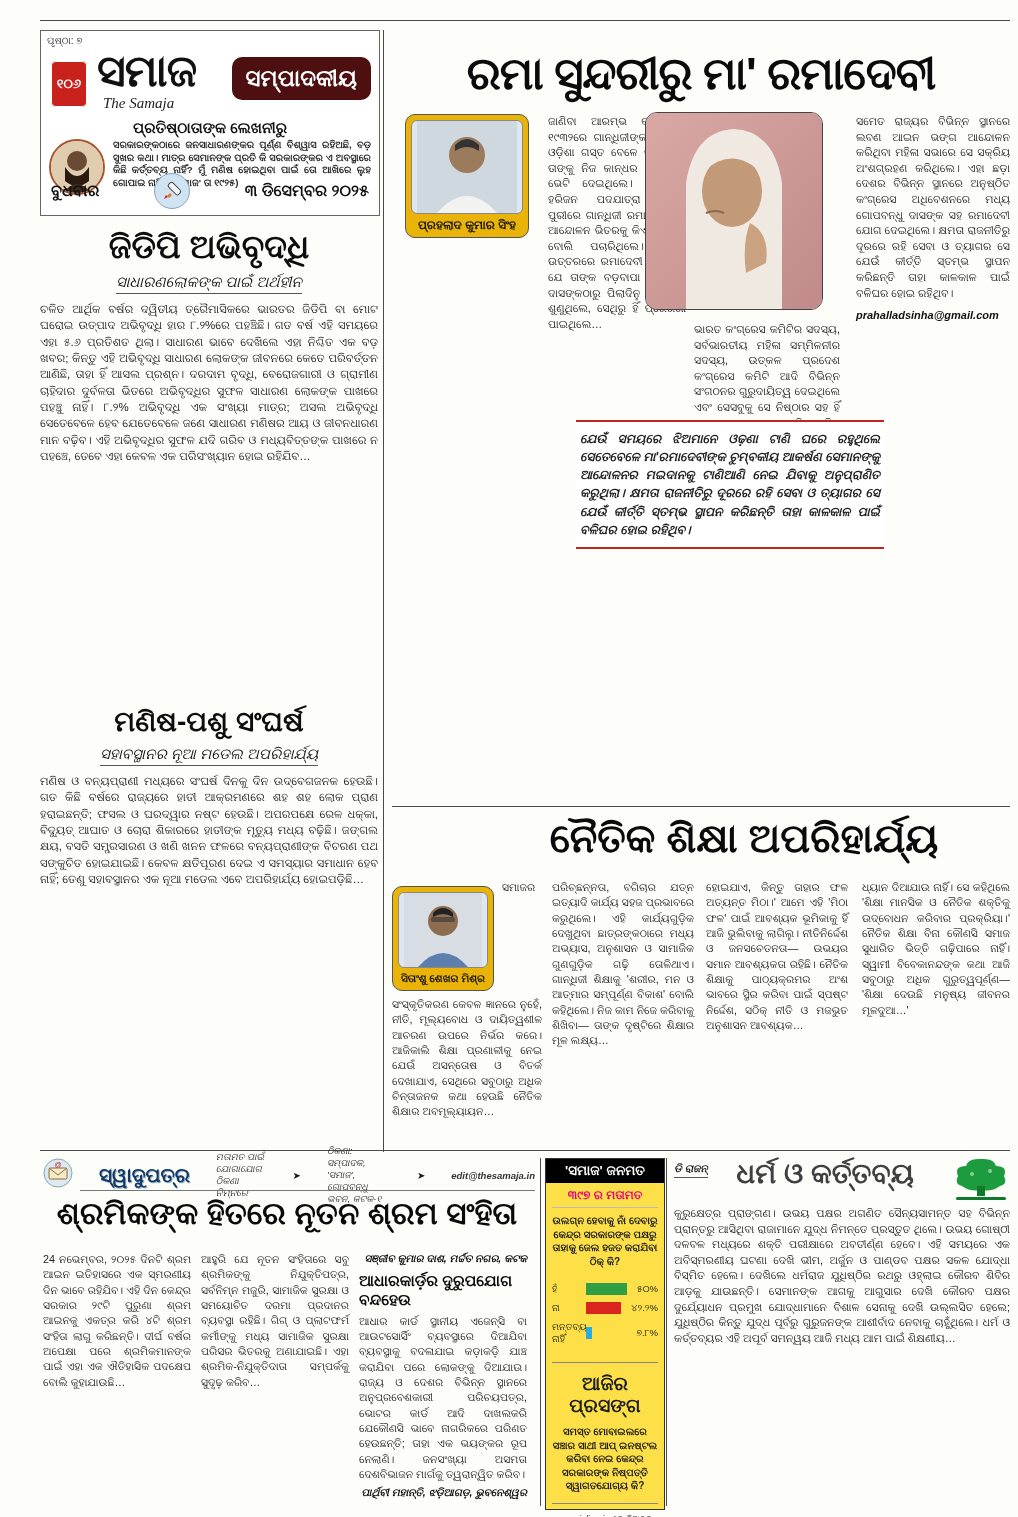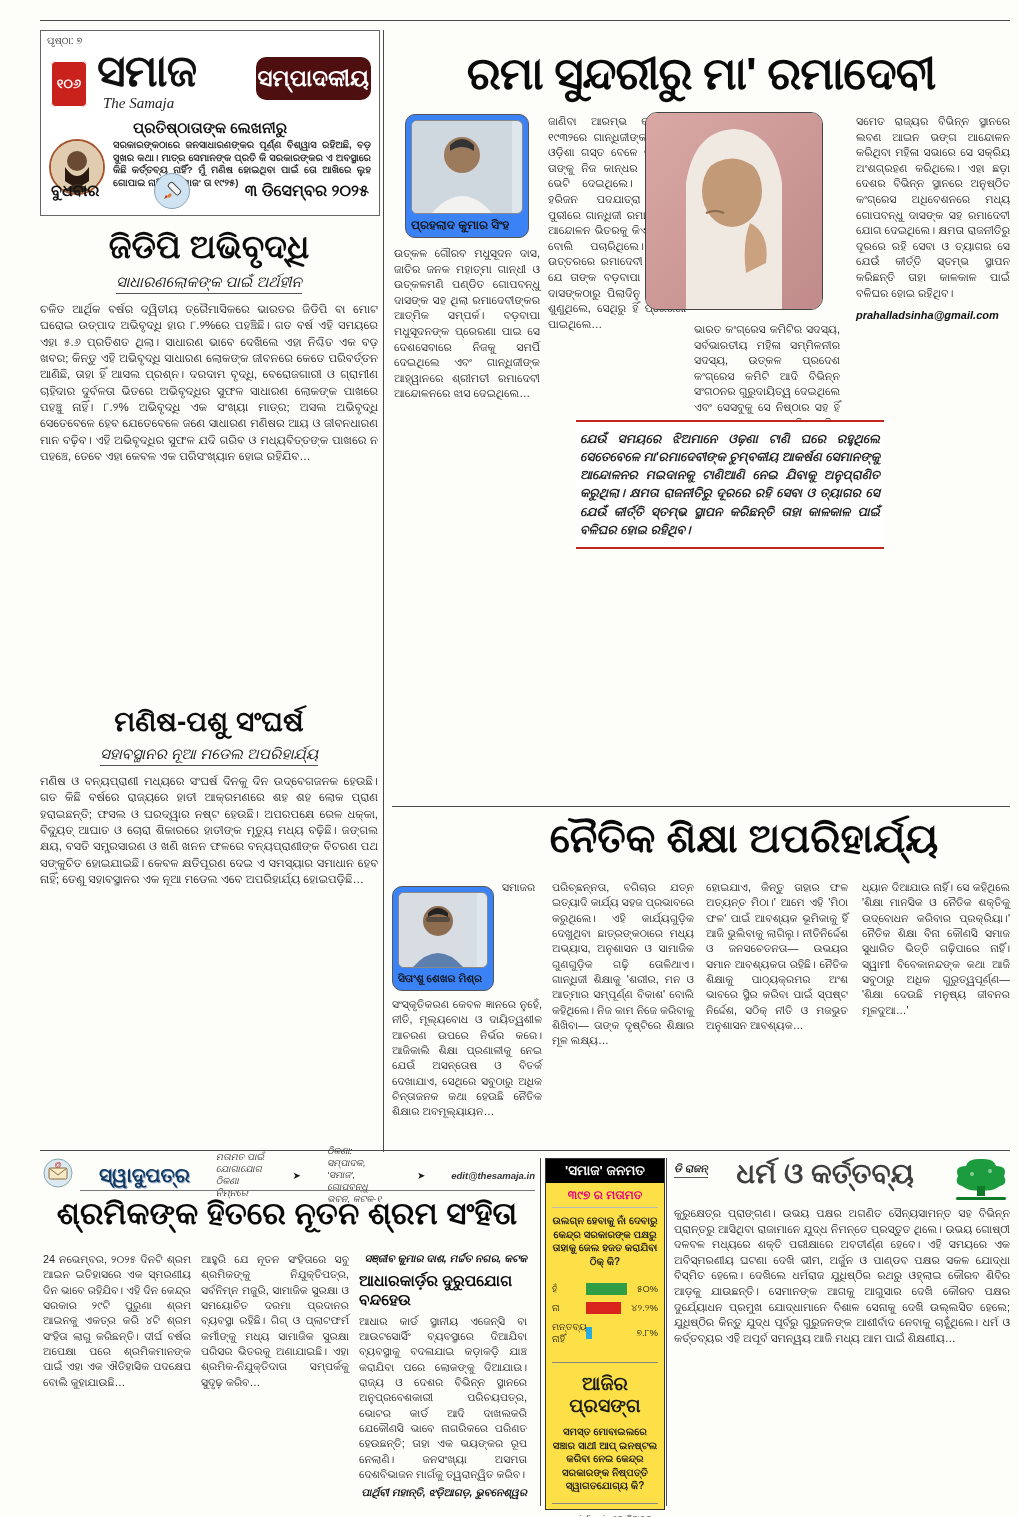--- a/index.html
+++ b/index.html
@@ -9,37 +9,37 @@
   .rule-v{position:absolute;width:1px;background:#4a4a4a;}
   .jtext{font-size:11.5px;line-height:1.42;text-align:justify;color:#222;}
   
   .masthead{position:absolute;left:40px;top:30px;width:338px;height:184px;border:1.5px solid #666;background:#fff;}
   .pageno{position:absolute;left:6px;top:4px;font-size:10px;color:#333;}
   .badge{position:absolute;left:10px;top:30px;width:36px;height:46px;background:#c9211c;border-radius:5px;
          color:#fff;text-align:center;font-weight:bold;font-size:13px;line-height:46px;box-shadow:0 0 0 1px #fff inset;}
   .logo-main{position:absolute;left:56px;top:18px;font-size:44px;font-weight:bold;color:#101010;letter-spacing:-1px;line-height:1;}
   .logo-script{position:absolute;left:62px;top:64px;font-family:"Liberation Serif",serif;font-style:italic;font-size:15px;color:#222;}
   .section-banner{position:absolute;right:8px;top:26px;background:#4d0f0f;color:#fff;border-radius:10px;
-         padding:8px 2px;font-size:23px;font-weight:bold;}
+         padding:8px 14px;font-size:23px;font-weight:bold;}
   .founder-head{position:absolute;left:0;top:88px;width:100%;text-align:center;font-weight:bold;font-size:15px;color:#111;}
   .founder-row{position:absolute;left:8px;top:108px;width:322px;display:flex;gap:8px;align-items:flex-start;}
   .founder-pic{flex:0 0 52px;height:52px;border-radius:50%;border:2.5px solid #a8552f;background:#e4d2b8;overflow:hidden;}
   .founder-quote{font-size:9.8px;line-height:1.3;text-align:justify;color:#2a2a2a;font-weight:600;}
   .mast-bottom{position:absolute;left:10px;right:10px;bottom:6px;display:flex;align-items:center;justify-content:space-between;}
   .day,.date{font-size:16px;font-weight:bold;color:#111;}
   .penicon{width:34px;height:34px;border-radius:50%;background:#cfe3f2;border:1px solid #8aa4b8;display:flex;align-items:center;justify-content:center;}
   
   .lart{position:absolute;left:40px;width:338px;}
   .lart h2{margin:0;text-align:center;font-size:33px;font-weight:bold;color:#0d0d0d;}
   .lart h3{margin:0;text-align:center;font-size:28px;font-weight:bold;color:#0d0d0d;}
   .subt{text-align:center;font-style:italic;font-size:15px;margin:6px auto 10px;color:#111;}
   .subt span{border-bottom:1px solid #555;padding-bottom:3px;}
   
   .main-head{position:absolute;left:392px;top:48px;width:618px;text-align:center;font-size:45px;font-weight:bold;color:#0a0a0a;letter-spacing:-1px;}
-  .authorcard{background:#3b82f6;border:1.5px solid #555;border-radius:10px;padding:5px;}
+  .authorcard{background:#eab308;border:1.5px solid #555;border-radius:10px;padding:5px;text-align:center;}
   .authorcard .ph{background:#dfe7ee;border:1px solid #888;border-radius:6px;overflow:hidden;}
   .authorcard .nm{font-size:12px;font-weight:bold;margin-top:4px;color:#111;}
   .col{position:absolute;}
   .mainphoto{position:absolute;left:645px;top:112px;width:176px;height:196px;border-radius:12px;border:1px solid #444;overflow:hidden;}
   .pullquote{position:absolute;left:576px;top:420px;width:300px;background:#fff;padding:8px 4px;
      border-top:2.5px solid #c0261d;border-bottom:2.5px solid #c0261d;
      font-style:italic;font-weight:bold;font-size:12.5px;line-height:1.45;color:#222;text-align:justify;}
   .email{font-style:italic;font-size:11px;font-weight:bold;margin-top:8px;color:#111;}
   
   .moral-head{position:absolute;left:470px;top:816px;width:548px;text-align:center;font-size:40px;font-weight:bold;color:#0a0a0a;}
@@ -125,21 +125,20 @@
       <div class="ph" style="height:92px;">
         <svg width="100" height="92" viewBox="0 0 100 92">
           <rect width="100" height="92" fill="#cfd8df"></rect>
           <circle cx="50" cy="34" r="18" fill="#9c7a5c"></circle>
           <path d="M38 24 Q50 12 62 24 L62 30 Q50 22 38 30 Z" fill="#333"></path>
           <path d="M20 92 Q50 58 80 92 Z" fill="#f2f2f0"></path>
         </svg>
       </div>
       <div class="nm">ପ୍ରହଲାଦ କୁମାର ସିଂହ</div>
     </div>
-    <div class="jtext" style="font-size:11px;">ଉତ୍କଳ ଗୌରବ ମଧୁସୂଦନ ଦାସ, ଜାତିର ଜନକ ମହାତ୍ମା ଗାନ୍ଧୀ ଓ ଉତ୍କଳମଣି ପଣ୍ଡିତ ଗୋପବନ୍ଧୁ ଦାସଙ୍କ ସହ ଥିଲା ରମାଦେବୀଙ୍କର ଆତ୍ମିକ ସମ୍ପର୍କ। ବଡ଼ବାପା ମଧୁସୂଦନଙ୍କ ପ୍ରେରଣା ପାଇ ସେ ଦେଶସେବାରେ ନିଜକୁ ସମର୍ପି ଦେଇଥିଲେ ଏବଂ ଗାନ୍ଧିଜୀଙ୍କ ଆହ୍ୱାନରେ ଶ୍ରୀମତୀ ରମାଦେବୀ ଆନ୍ଦୋଳନରେ ଝାସ ଦେଇଥିଲେ…</div>
   </div>
 
   <div class="col jtext" style="left:548px;top:114px;width:138px;height:688px;font-size:11px;">ଜାଣିବା ଆରମ୍ଭ କରିଥିଲେ। ୧୯୩୨ରେ ଗାନ୍ଧିଜୀଙ୍କ ପ୍ରଥମ ଓଡ଼ିଶା ଗସ୍ତ ବେଳେ ରମାଦେବୀ ତାଙ୍କୁ ନିଜ କାନ୍ଧର ଖଦୀ ସୂତା ଭେଟି ଦେଇଥିଲେ। ୧୯୩୪ରେ ହରିଜନ ପଦଯାତ୍ରା ବେଳେ ପୁରୀରେ ଗାନ୍ଧିଜୀ ରମାଦେବୀଙ୍କୁ ଆନ୍ଦୋଳନ ଭିତରକୁ କିଏ ଆଣିଲେ ବୋଲି ପଚାରିଥିଲେ। ଏହାର ଉତ୍ତରରେ ରମାଦେବୀ କହିଥିଲେ ଯେ ତାଙ୍କ ବଡ଼ବାପା ମଧୁସୂଦନ ଦାସଙ୍କଠାରୁ ପିଲାଦିନୁ ସେ ଯାହା ଶୁଣୁଥିଲେ, ସେଥିରୁ ହିଁ ପ୍ରେରଣା ପାଇଥିଲେ…</div>
 
   <div class="mainphoto">
     <svg width="176" height="196" viewBox="0 0 176 196">
       <defs>
         <linearGradient id="pg" x1="0" y1="0" x2="1" y2="1">
           <stop offset="0" stop-color="#d9a8a4"></stop>
             <stop offset="1" stop-color="#c08b8a"></stop>

